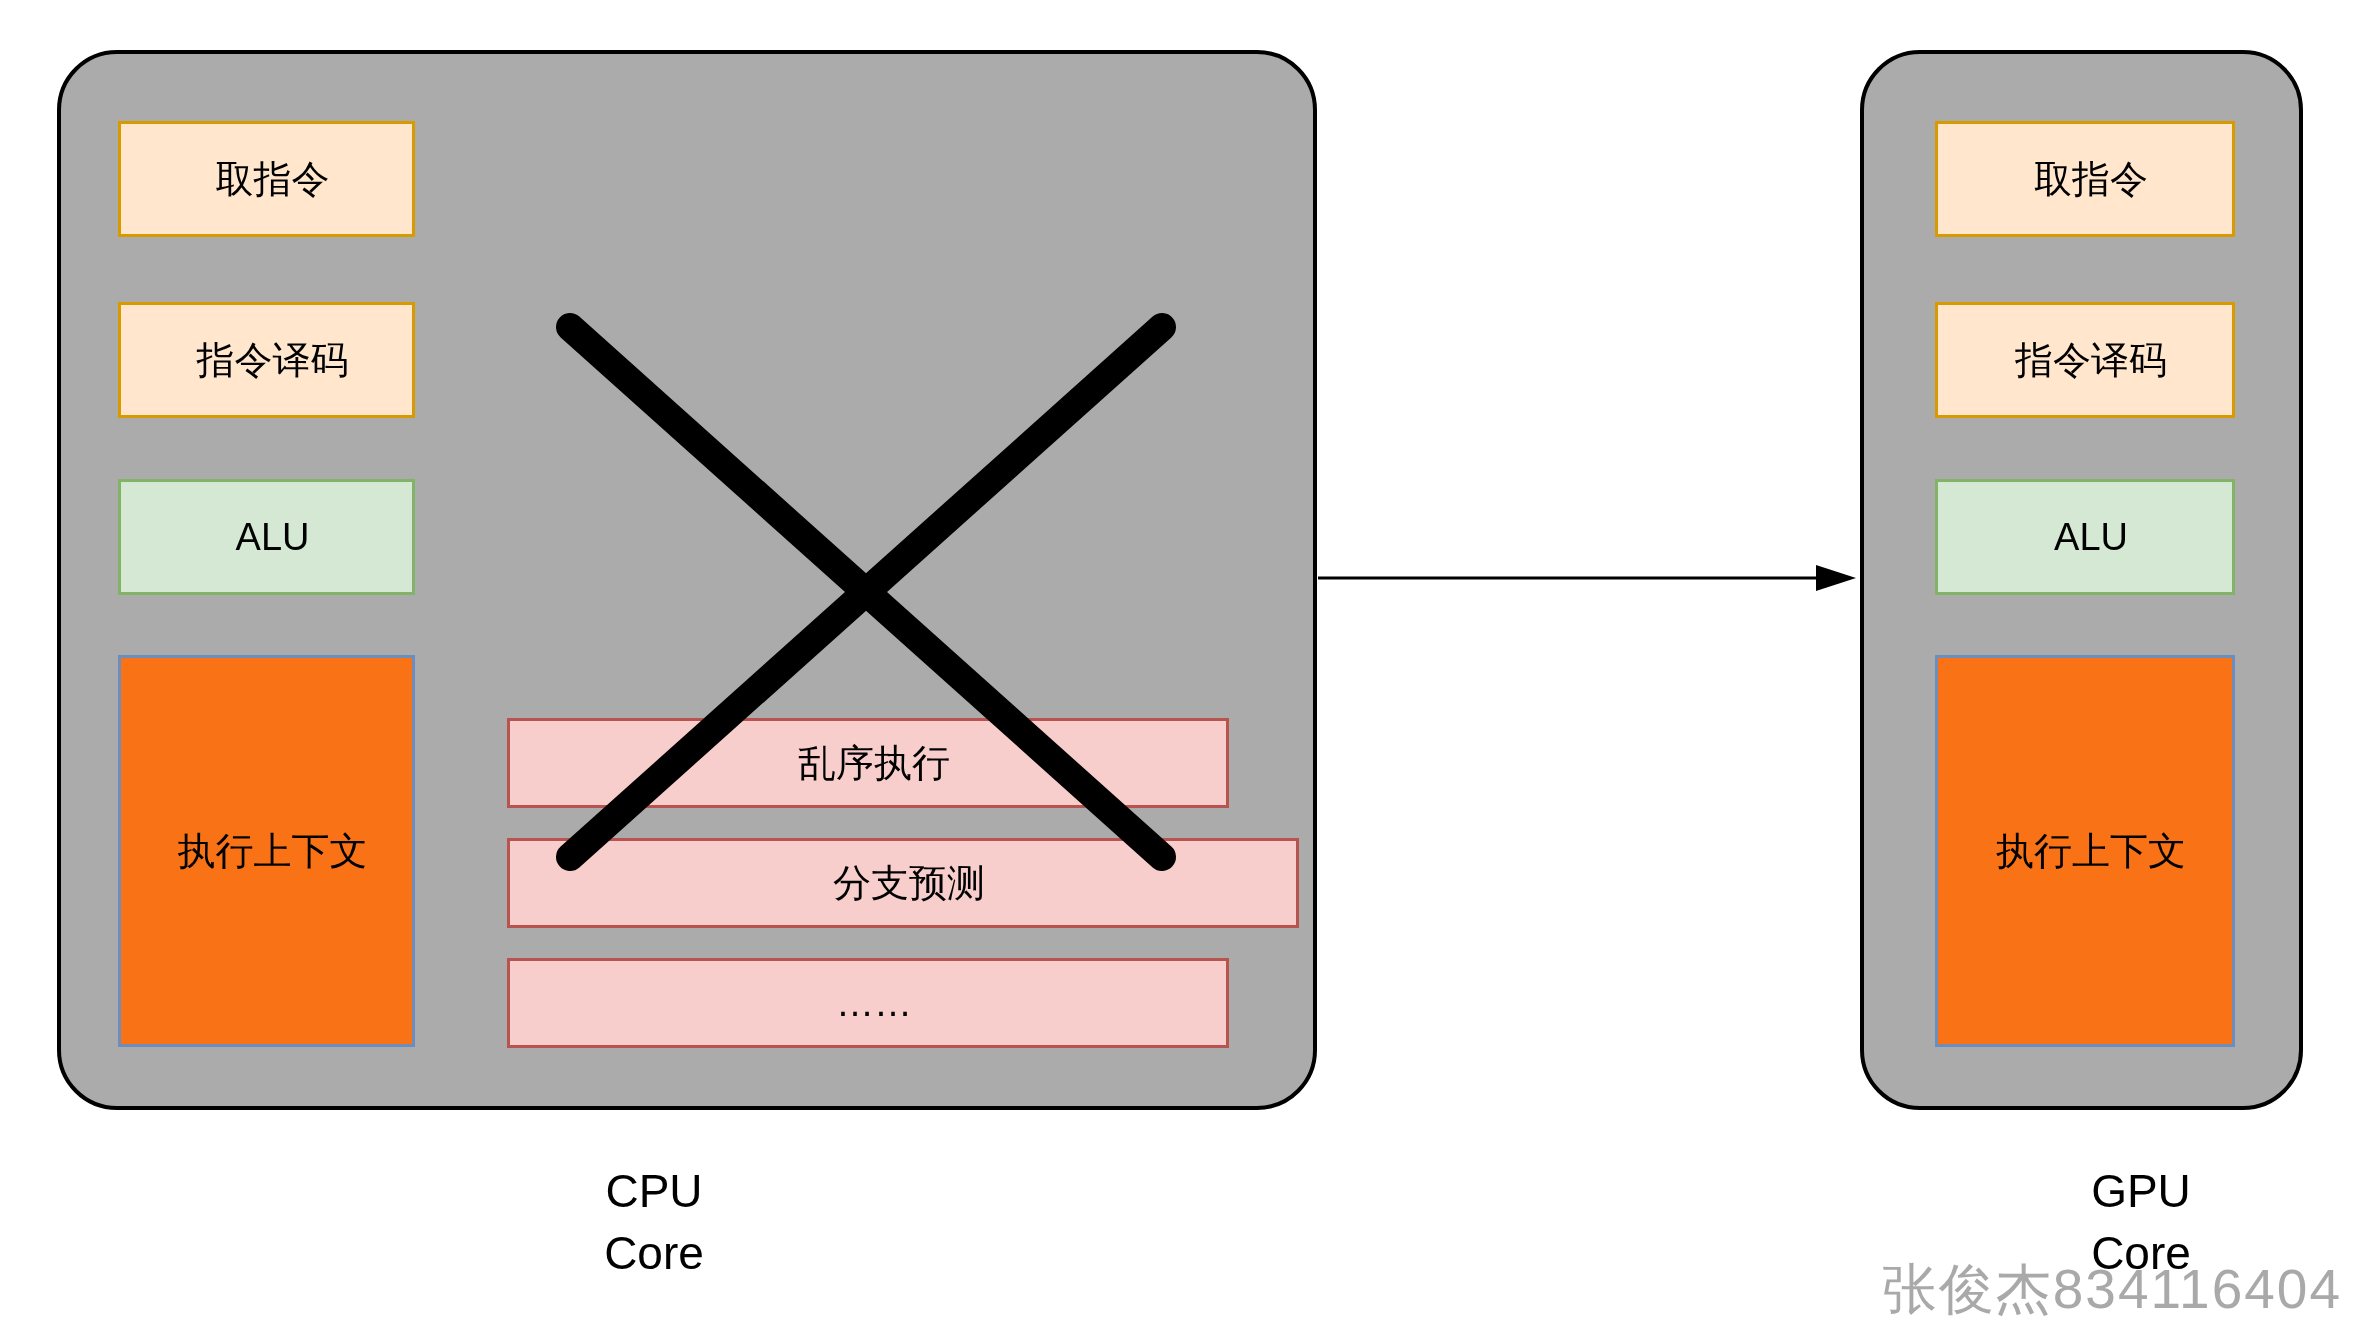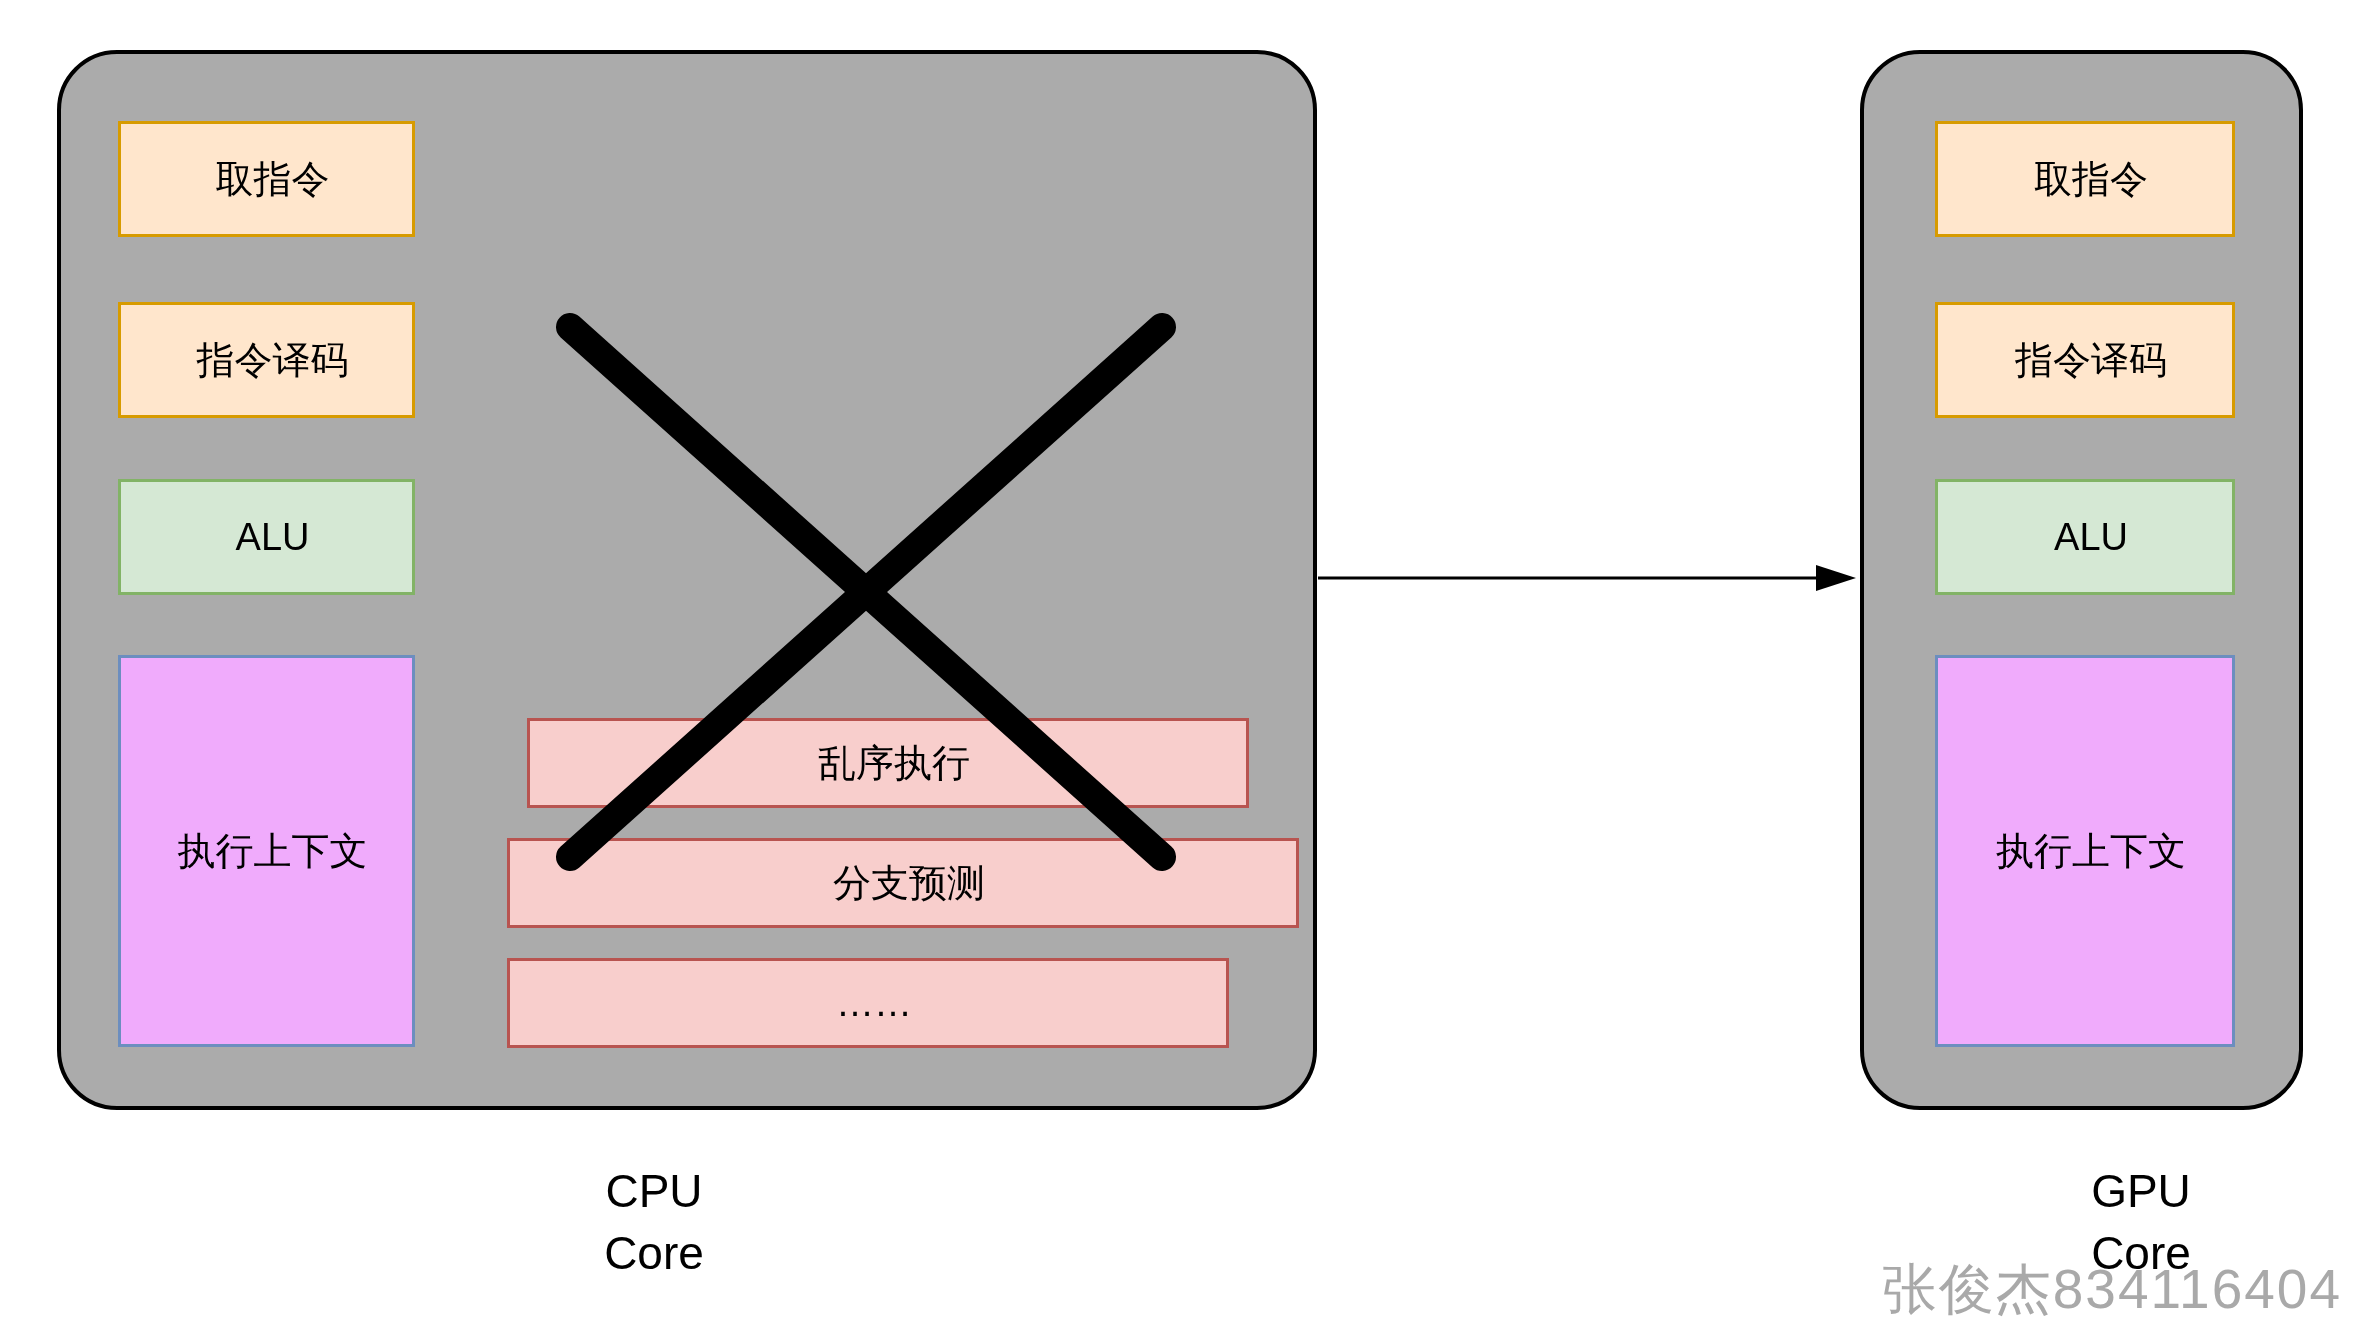--- a/index.html
+++ b/index.html
@@ -31,33 +31,33 @@
     display: flex;
     align-items: center;
     justify-content: center;
     font-size: 38px;
     color: #000000;
     text-align: center;
     padding-left: 12px;
   }
   .orange { background: #ffe6cc; border: 3px solid #d79b00; }
   .green  { background: #d5e8d4; border: 3px solid #82b366; }
-  .blue   { background: #f0abfc; border: 3px solid #6c8ebf; }
+  .blue   { background: #f97316; border: 3px solid #6c8ebf; }
   .red    { background: #f8cecc; border: 3px solid #b85450; }
   .cache  { background: #ffffff; border: 3px solid #666666; }
 
   
   #cpu-container .lb { left: 57px; width: 297px; }
   #cpu-fetch   { top: 67px;  height: 116px; }
   #cpu-decode  { top: 248px; height: 116px; }
   #cpu-alu     { top: 425px; height: 116px; }
   #cpu-context { top: 601px; height: 392px; }
 
   #cpu-cache   { left: 446px; top: 58px;  width: 722px; height: 548px; }
-  #cpu-ooo     { left: 466px; top: 664px; width: 722px; height: 90px; }
+  #cpu-ooo     { left: 446px; top: 664px; width: 722px; height: 90px; }
   #cpu-branch  { left: 446px; top: 784px; width: 792px; height: 90px; }
   #cpu-dots    { left: 446px; top: 904px; width: 722px; height: 90px; }
 
   
   #gpu-container .lb { left: 71px; width: 300px; }
   #gpu-fetch   { top: 67px;  height: 116px; }
   #gpu-decode  { top: 248px; height: 116px; }
   #gpu-alu     { top: 425px; height: 116px; }
   #gpu-context { top: 601px; height: 392px; }
 

